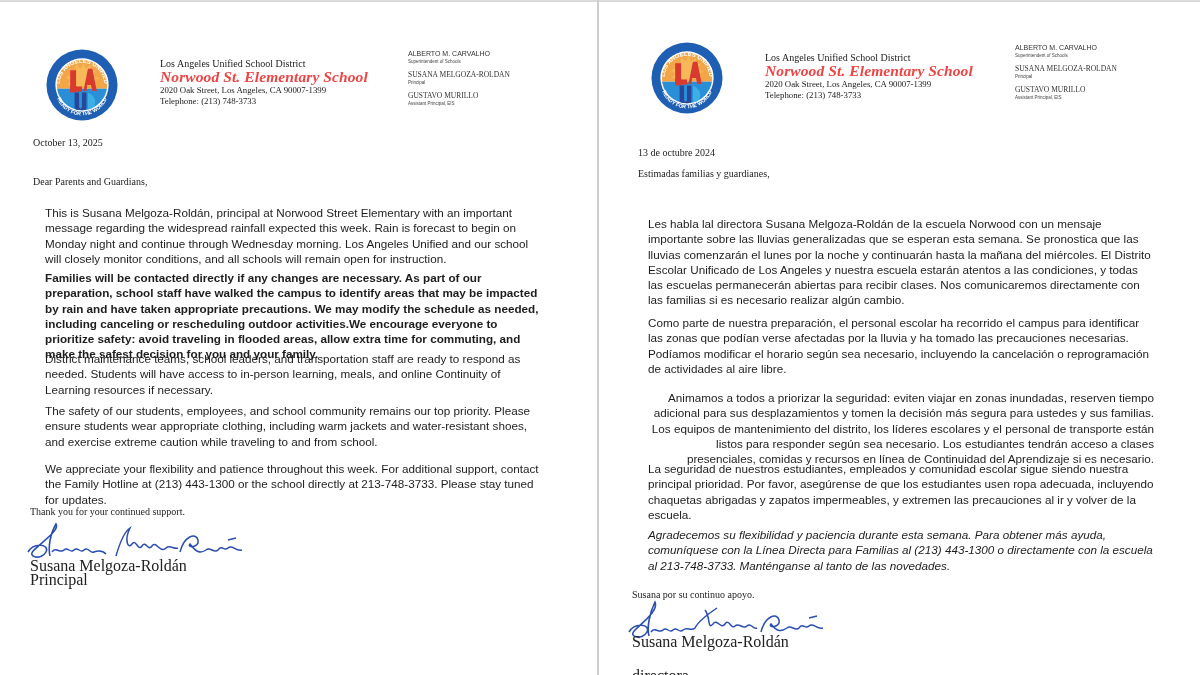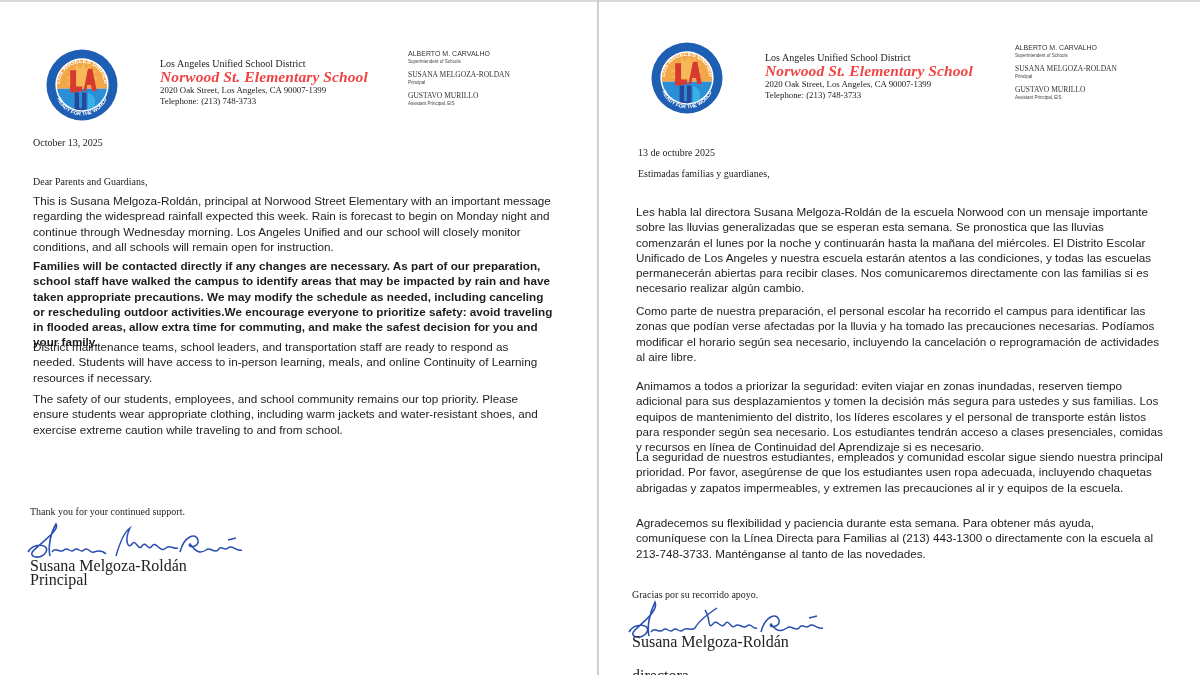--- a/index.html
+++ b/index.html
@@ -30,21 +30,21 @@
   .page.en .staff { left:408px; top:49px; }
   .page.es .staff { left:416px; top:43px; }
   .staff-name { font-size:7.5px; line-height:9px; color:#333; font-family:"Liberation Serif", serif; }
   .staff-name.small-caps { font-family:"Liberation Sans", sans-serif; font-size:7px; }
   .staff-title { font-size:4.5px; line-height:7px; color:#444; margin-bottom:5px; }
 
   .serif { font-family:Liberation Serif, serif; font-size:10px; color:#222; position:absolute; }
   .body-text { position:absolute; font-family:"Liberation Sans", sans-serif; font-size:11.7px; line-height:15.3px; color:#1d1d1d; }
   .page.en .body-text { left:33px; width:520px; }
   .page.es .body-text { left:37px; width:530px; }
-  .body-text p { margin:0; }
+  .body-text p { margin:12px; }
 
   .signature { position:absolute; }
   .sig-name, .sig-title { position:absolute; font-family:"Liberation Serif", serif; font-size:16px; color:#222; }
 </style>
 </head>
 <body>
 
 <div class="top-border"></div>
 <div class="divider"></div>
 
@@ -100,20 +100,23 @@
     </div>
   <div class="body-text" style="top:258px;font-weight:bold;">
       <p>Families will be contacted directly if any changes are necessary. As part of our preparation, school staff have walked the campus to identify areas that may be impacted by rain and have taken appropriate precautions. We may modify the schedule as needed, including canceling or rescheduling outdoor activities.We encourage everyone to prioritize safety: avoid traveling in flooded areas, allow extra time for commuting, and make the safest decision for you and your family.</p>
     </div>
   <div class="body-text" style="top:339px;">
       <p>District maintenance teams, school leaders, and transportation staff are ready to respond as needed. Students will have access to in-person learning, meals, and online Continuity of Learning resources if necessary.</p>
     </div>
   <div class="body-text" style="top:391px;">
       <p>The safety of our students, employees, and school community remains our top priority. Please ensure students wear appropriate clothing, including warm jackets and water-resistant shoes, and exercise extreme caution while traveling to and from school.</p>
     </div>
+  <div class="body-text" style="top:449px;">
+      <p>We appreciate your flexibility and patience throughout this week. For additional support, contact the Family Hotline at (213) 443-1300 or the school directly at 213-748-3733. Please stay tuned for updates.</p>
+    </div>
 
   <div class="serif" style="left:30px; top:506px;">Thank you for your continued support.</div>
 
   <svg class="signature" style="left:20px; top:522px; width:240px; height:44px;" viewBox="0 0 240 44">
     <path d="M8 30 C14 20 30 22 26 30 C22 38 6 36 14 28 C22 20 40 8 36 2 C30 12 28 26 30 34" stroke="#2a4fb0" stroke-width="1.6" fill="none"></path>
     <path d="M32 30 C36 24 40 32 44 28 C48 24 50 32 54 28 C58 24 60 32 64 28 C68 24 70 32 74 30 C80 28 84 30 86 32" stroke="#2a4fb0" stroke-width="1.5" fill="none"></path>
     <path d="M96 34 C100 20 104 10 110 6 C104 18 108 28 112 22 C116 16 118 30 122 24 C126 18 128 30 132 24 C136 18 140 32 146 26 C150 22 154 28 158 26" stroke="#2a4fb0" stroke-width="1.5" fill="none"></path>
     <path d="M160 30 C164 14 176 10 178 18 C180 26 166 26 170 22 C176 30 180 32 186 28 C190 24 194 32 198 28 C202 22 204 30 208 26 C212 22 216 30 222 28" stroke="#2a4fb0" stroke-width="1.5" fill="none"></path>
     <path d="M208 18 L216 16" stroke="#2a4fb0" stroke-width="1.3" fill="none"></path>
   </svg>
@@ -159,40 +162,40 @@
 
   <div class="staff">
     <div class="staff-name small-caps">ALBERTO M. CARVALHO</div>
     <div class="staff-title">Superintendent of Schools</div>
     <div class="staff-name">SUSANA MELGOZA-ROLDAN</div>
     <div class="staff-title">Principal</div>
     <div class="staff-name">GUSTAVO MURILLO</div>
     <div class="staff-title">Assistant Principal, EIS</div>
   </div>
 
-  <div class="serif" style="left:39px; top:147px;">13 de octubre 2025</div>
+  <div class="serif" style="left:39px; top:147px;">13 de octubre 2024</div>
   <div class="serif" style="left:39px; top:168px;">Estimadas familias y guardianes,</div>
 
   <div class="body-text" style="top:204px;">
       <p>Les habla lal directora Susana Melgoza-Roldán de la escuela Norwood con un mensaje importante sobre las lluvias generalizadas que se esperan esta semana. Se pronostica que las lluvias comenzarán el lunes por la noche y continuarán hasta la mañana del miércoles. El Distrito Escolar Unificado de Los Angeles y nuestra escuela estarán atentos a las condiciones, y todas las escuelas permanecerán abiertas para recibir clases. Nos comunicaremos directamente con las familias si es necesario realizar algún cambio.</p>
     </div>
   <div class="body-text" style="top:303px;">
       <p>Como parte de nuestra preparación, el personal escolar ha recorrido el campus para identificar las zonas que podían verse afectadas por la lluvia y ha tomado las precauciones necesarias. Podíamos modificar el horario según sea necesario, incluyendo la cancelación o reprogramación de actividades al aire libre.</p>
     </div>
-  <div class="body-text" style="top:378px;">
+  <div class="body-text" style="top:378px;text-align:right;">
       <p>Animamos a todos a priorizar la seguridad: eviten viajar en zonas inundadas, reserven tiempo adicional para sus desplazamientos y tomen la decisión más segura para ustedes y sus familias. Los equipos de mantenimiento del distrito, los líderes escolares y el personal de transporte están listos para responder según sea necesario. Los estudiantes tendrán acceso a clases presenciales, comidas y recursos en línea de Continuidad del Aprendizaje si es necesario.</p>
     </div>
   <div class="body-text" style="top:449px;">
-      <p>La seguridad de nuestros estudiantes, empleados y comunidad escolar sigue siendo nuestra principal prioridad. Por favor, asegúrense de que los estudiantes usen ropa adecuada, incluyendo chaquetas abrigadas y zapatos impermeables, y extremen las precauciones al ir y equipos de la escuela.</p>
-    </div>
-  <div class="body-text" style="top:515px;">
+      <p>La seguridad de nuestros estudiantes, empleados y comunidad escolar sigue siendo nuestra principal prioridad. Por favor, asegúrense de que los estudiantes usen ropa adecuada, incluyendo chaquetas abrigadas y zapatos impermeables, y extremen las precauciones al ir y volver de la escuela.</p>
+    </div>
+  <div class="body-text" style="top:515px;font-style:italic;">
       <p>Agradecemos su flexibilidad y paciencia durante esta semana. Para obtener más ayuda, comuníquese con la Línea Directa para Familias al (213) 443-1300 o directamente con la escuela al 213-748-3733. Manténganse al tanto de las novedades.</p>
     </div>
 
-  <div class="serif" style="left:33px; top:589px;">Gracias por su recorrido apoyo.</div>
+  <div class="serif" style="left:33px; top:589px;">Susana por su continuo apoyo.</div>
 
   <svg class="signature" style="left:22px; top:600px; width:220px; height:44px;" viewBox="0 0 220 44">
     <path d="M8 32 C14 22 30 24 26 32 C22 40 6 38 14 30 C22 22 38 10 34 2 C28 14 26 28 28 36" stroke="#2a4fb0" stroke-width="1.6" fill="none"></path>
     <path d="M30 32 C34 26 38 34 42 30 C46 26 48 34 52 30 C56 26 58 34 62 30 C66 26 70 32 74 28 C78 20 90 12 96 8" stroke="#2a4fb0" stroke-width="1.5" fill="none"></path>
     <path d="M84 10 C90 18 86 30 92 24 C96 18 100 30 104 24 C108 18 110 30 114 26 C118 22 122 30 126 26 C130 22 132 30 136 28" stroke="#2a4fb0" stroke-width="1.5" fill="none"></path>
     <path d="M140 32 C144 16 156 12 158 20 C160 28 146 28 150 24 C156 32 160 32 166 28 C170 24 174 32 178 28 C182 22 184 30 188 26 C192 22 196 30 202 28" stroke="#2a4fb0" stroke-width="1.5" fill="none"></path>
     <path d="M188 18 L196 16" stroke="#2a4fb0" stroke-width="1.3" fill="none"></path>
   </svg>
 
   <div class="sig-name" style="left:33px; top:633px;">Susana Melgoza-Roldán</div>

